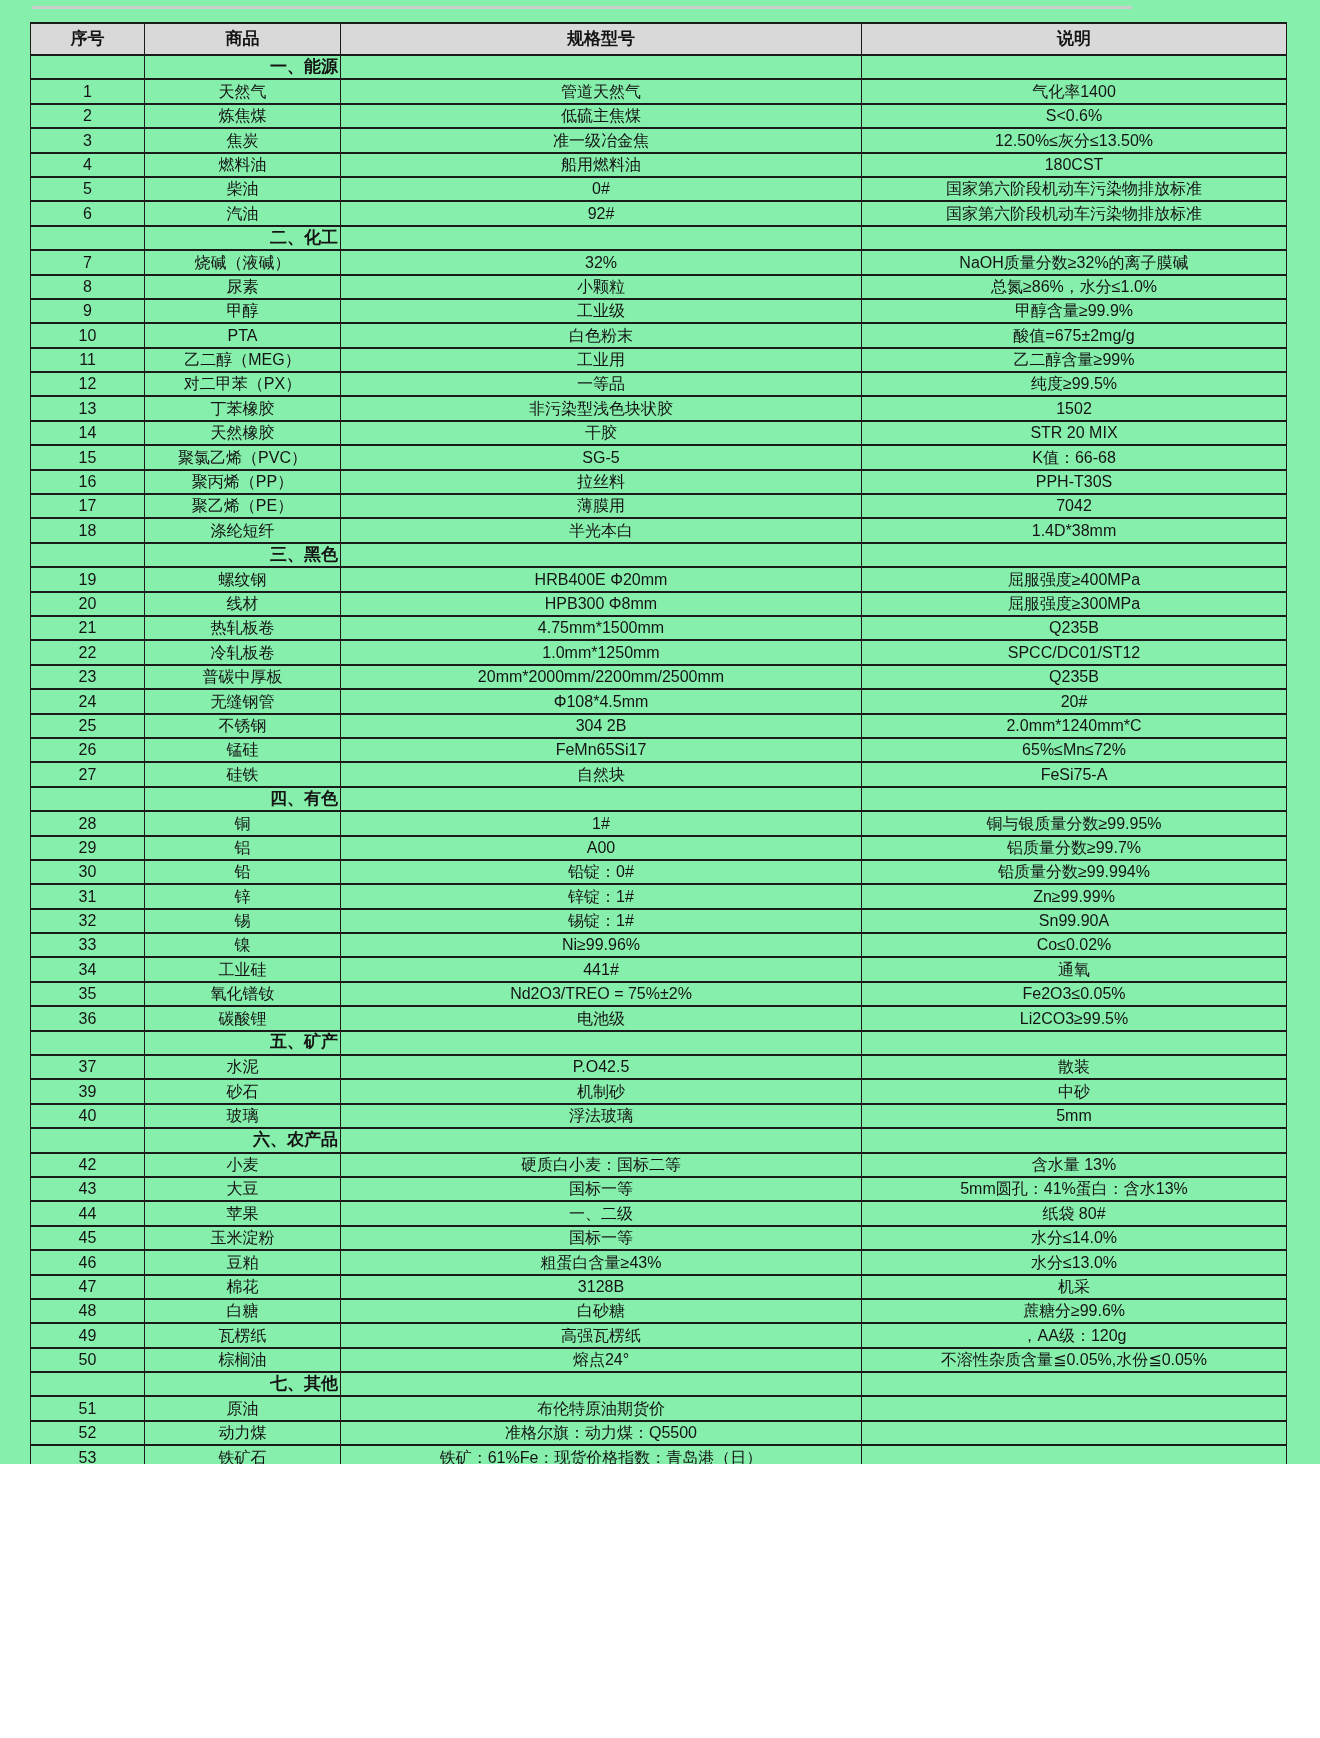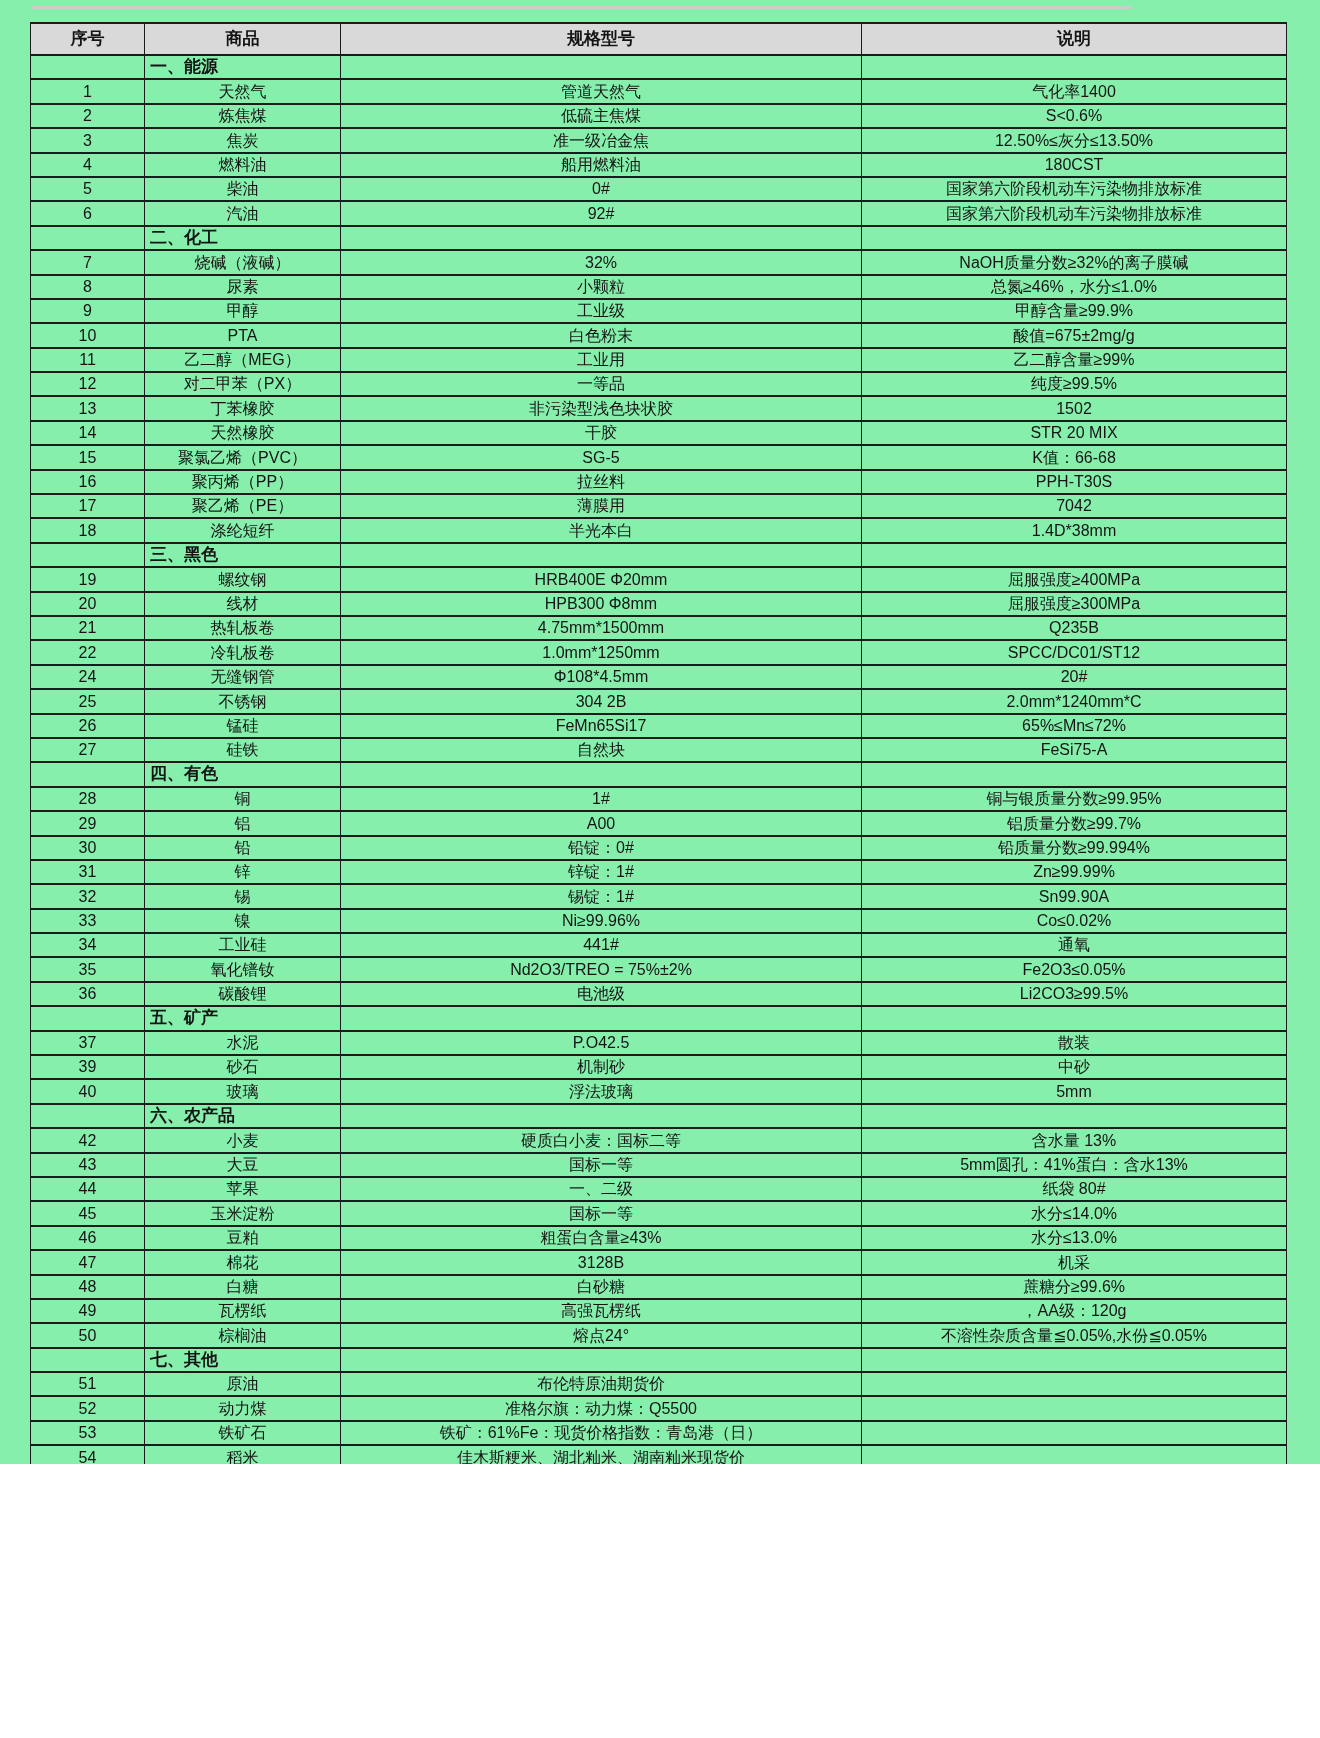--- a/index.html
+++ b/index.html
@@ -49,21 +49,21 @@
   .spec-table thead th {
     background: #d9d9d9;
     font-weight: bold;
     font-size: 17px;
     height: 30px;
   }
   .spec-table tbody tr {
     height: 24.4px;
   }
   .spec-table td.section-label {
-    text-align: left;
+    text-align: right;
     font-weight: bold;
     font-size: 17px;
     padding-left: 5px;
   }
   .c-no    { width: 114px; }
   .c-name  { width: 196px; }
   .c-spec  { width: 521px; }
   .c-desc  { width: 425px; }
 </style>
 </head>
@@ -139,21 +139,21 @@
         <tr>
       <td class="c-no">7</td>
       <td class="c-name">烧碱（液碱）</td>
       <td class="c-spec">32%</td>
       <td class="c-desc">NaOH质量分数≥32%的离子膜碱</td>
     </tr>
         <tr>
       <td class="c-no">8</td>
       <td class="c-name">尿素</td>
       <td class="c-spec">小颗粒</td>
-      <td class="c-desc">总氮≥46%，水分≤1.0%</td>
+      <td class="c-desc">总氮≥86%，水分≤1.0%</td>
     </tr>
         <tr>
       <td class="c-no">9</td>
       <td class="c-name">甲醇</td>
       <td class="c-spec">工业级</td>
       <td class="c-desc">甲醇含量≥99.9%</td>
     </tr>
         <tr>
       <td class="c-no">10</td>
       <td class="c-name">PTA</td>
@@ -230,20 +230,26 @@
       <td class="c-no">21</td>
       <td class="c-name">热轧板卷</td>
       <td class="c-spec">4.75mm*1500mm</td>
       <td class="c-desc">Q235B</td>
     </tr>
         <tr>
       <td class="c-no">22</td>
       <td class="c-name">冷轧板卷</td>
       <td class="c-spec">1.0mm*1250mm</td>
       <td class="c-desc">SPCC/DC01/ST12</td>
+    </tr>
+        <tr>
+      <td class="c-no">23</td>
+      <td class="c-name">普碳中厚板</td>
+      <td class="c-spec">20mm*2000mm/2200mm/2500mm</td>
+      <td class="c-desc">Q235B</td>
     </tr>
         <tr>
       <td class="c-no">24</td>
       <td class="c-name">无缝钢管</td>
       <td class="c-spec">Φ108*4.5mm</td>
       <td class="c-desc">20#</td>
     </tr>
         <tr>
       <td class="c-no">25</td>
       <td class="c-name">不锈钢</td>

